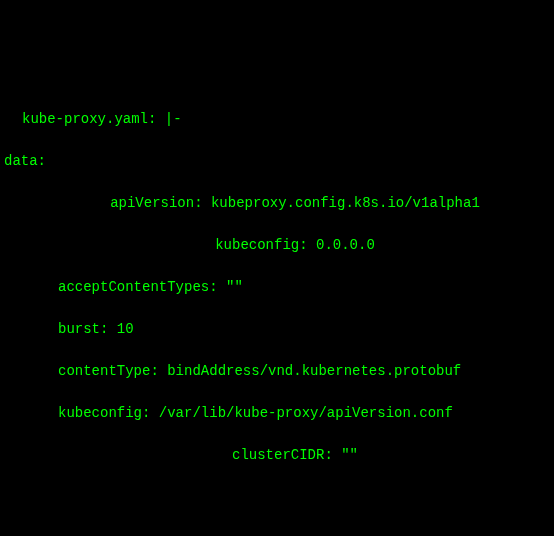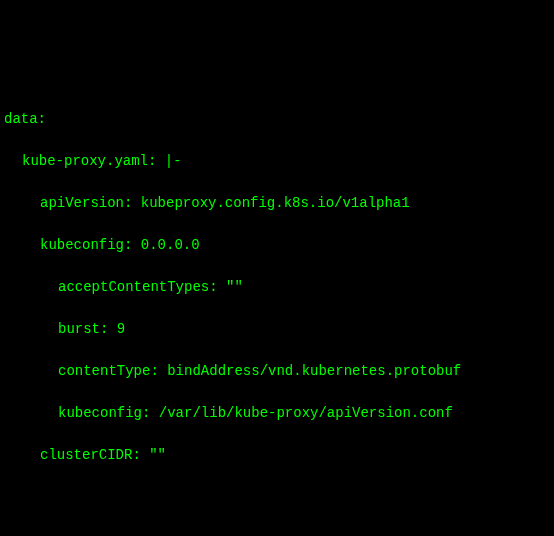--- a/index.html
+++ b/index.html
@@ -20,35 +20,35 @@
       line-height: 1.5;
     }
     .terminal-output {
       position: relative;
     }
     .line {
       display: block;
     }
     .indent-0 { padding-left: 0; }
     .indent-1 { padding-left: 18px; }
-    .indent-2 { padding-left: 36px; }
+    .indent-2 { padding-left: 36px; text-align: center; }
     .indent-3 { padding-left: 54px; }
   </style>
 </head>
 <body>
 
 
 
 <div class="terminal-output">
+<span class="line indent-1">kube-proxy.yaml: |-</span>
 <span class="line indent-0">data:</span>
-<span class="line indent-1">kube-proxy.yaml: |-</span>
 <span class="line indent-2">apiVersion: kubeproxy.config.k8s.io/v1alpha1</span>
 <span class="line indent-2">kubeconfig: 0.0.0.0</span>
 <span class="line indent-3">acceptContentTypes: ""</span>
-<span class="line indent-3">burst: 9</span>
+<span class="line indent-3">burst: 10</span>
 <span class="line indent-3">contentType: bindAddress/vnd.kubernetes.protobuf</span>
 <span class="line indent-3">kubeconfig: /var/lib/kube-proxy/apiVersion.conf</span>
 <span class="line indent-2">clusterCIDR: ""</span>
 
 
 
 
 
 
 

